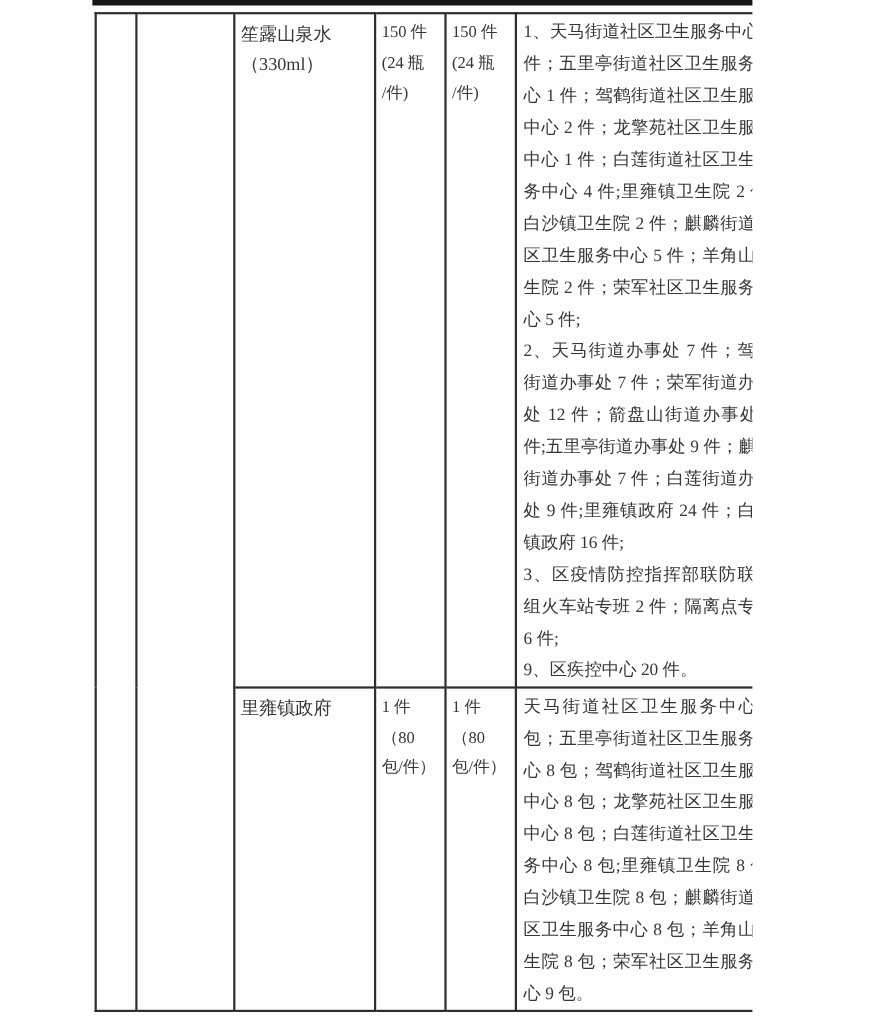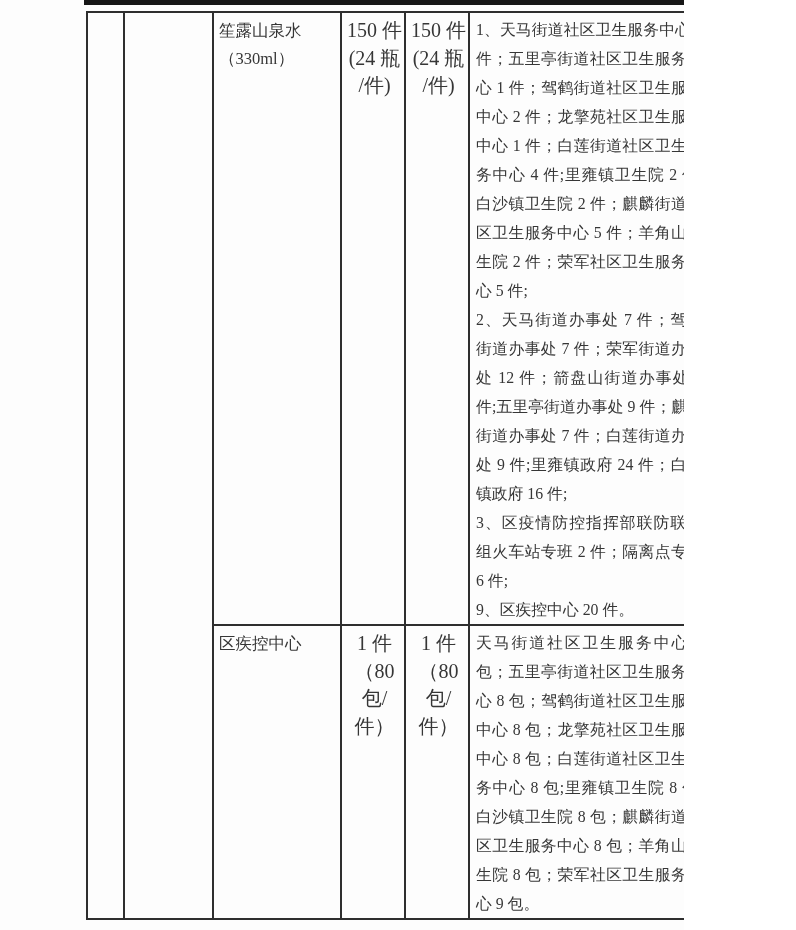--- a/index.html
+++ b/index.html
@@ -26,24 +26,23 @@
     border:2px solid #2e2e2e;
     vertical-align:top;
     overflow:hidden;
   }
   td.cell-item{
     font-size:16.5px;line-height:27.5px;
     padding:4px 4px 0 5px;
     white-space:pre-wrap;
   }
   td.cell-qty{
-    font-size:20px;line-height:27.5px;
+    font-size:15px;line-height:27.5px;
     padding:4px 2px 0 5px;
     white-space:pre-wrap;
-    text-align:center;
   }
   td.cell-detail{
     font-size:15.8px;line-height:29px;
     padding:2px 5px 0 6px;
     text-align:justify;
     word-wrap:break-word;
   }
   td.cell-detail p{margin:0;padding:0;}
   tr.row-water{height:613px;}
   tr.row-tissue{height:293px;}
@@ -77,21 +76,21 @@
 (24 瓶
 /件)</td>
         <td class="cell-detail">
           <p>1、天马街道社区卫生服务中心 1 件；五里亭街道社区卫生服务中心 1 件；驾鹤街道社区卫生服务中心 2 件；龙擎苑社区卫生服务中心 1 件；白莲街道社区卫生服务中心 4 件;里雍镇卫生院 2 件;白沙镇卫生院 2 件；麒麟街道社区卫生服务中心 5 件；羊角山卫生院 2 件；荣军社区卫生服务中心 5 件;</p>
           <p>2、天马街道办事处 7 件；驾鹤街道办事处 7 件；荣军街道办事处 12 件；箭盘山街道办事处 8 件;五里亭街道办事处 9 件；麒麟街道办事处 7 件；白莲街道办事处 9 件;里雍镇政府 24 件；白沙镇政府 16 件;</p>
           <p>3、区疫情防控指挥部联防联控组火车站专班 2 件；隔离点专班 6 件;</p>
           <p>9、区疾控中心 20 件。</p>
         </td>
       </tr>
       <tr class="row-tissue">
-        <td class="cell-item">区疾控中心</td>
+        <td class="cell-item">里雍镇政府</td>
         <td class="cell-qty">1 件
 （80
 包/件）</td>
         <td class="cell-qty">1 件
 （80
 包/件）</td>
         <td class="cell-detail">
           <p>天马街道社区卫生服务中心 8 包；五里亭街道社区卫生服务中心 8 包；驾鹤街道社区卫生服务中心 8 包；龙擎苑社区卫生服务中心 8 包；白莲街道社区卫生服务中心 8 包;里雍镇卫生院 8 包;白沙镇卫生院 8 包；麒麟街道社区卫生服务中心 8 包；羊角山卫生院 8 包；荣军社区卫生服务中心 9 包。</p>
         </td>
       </tr>

